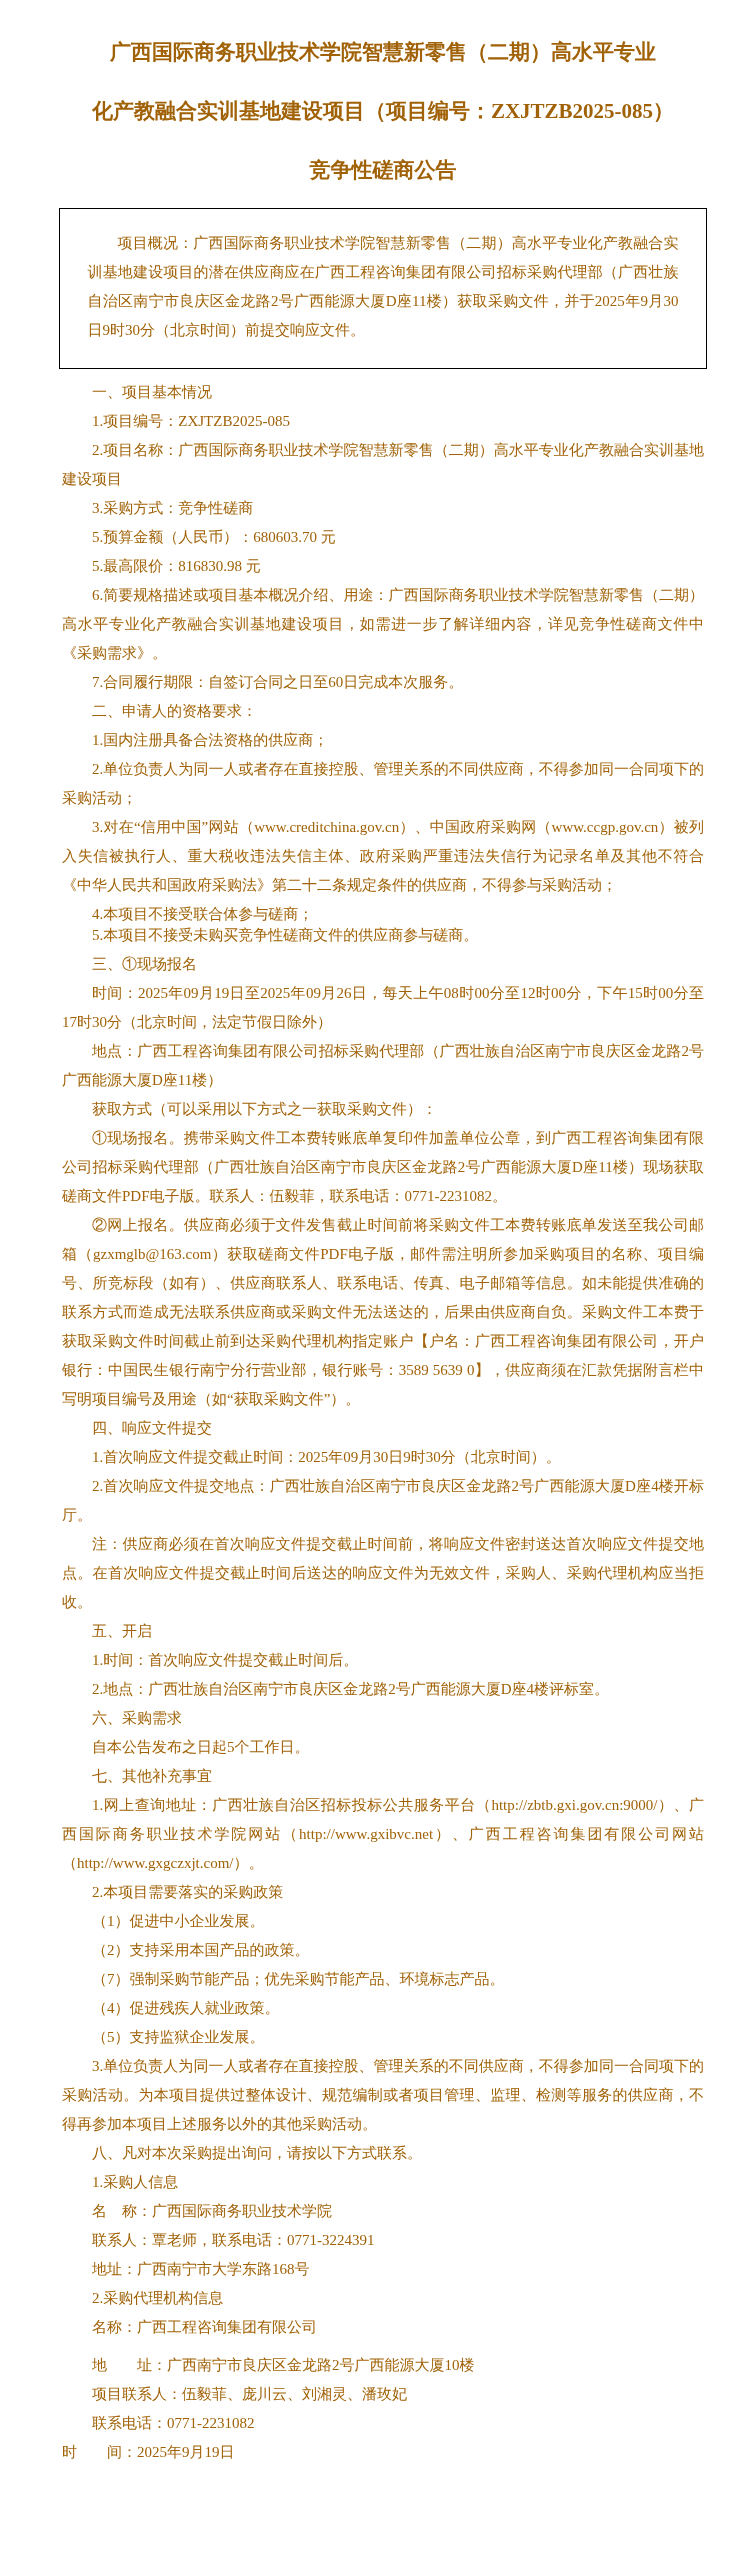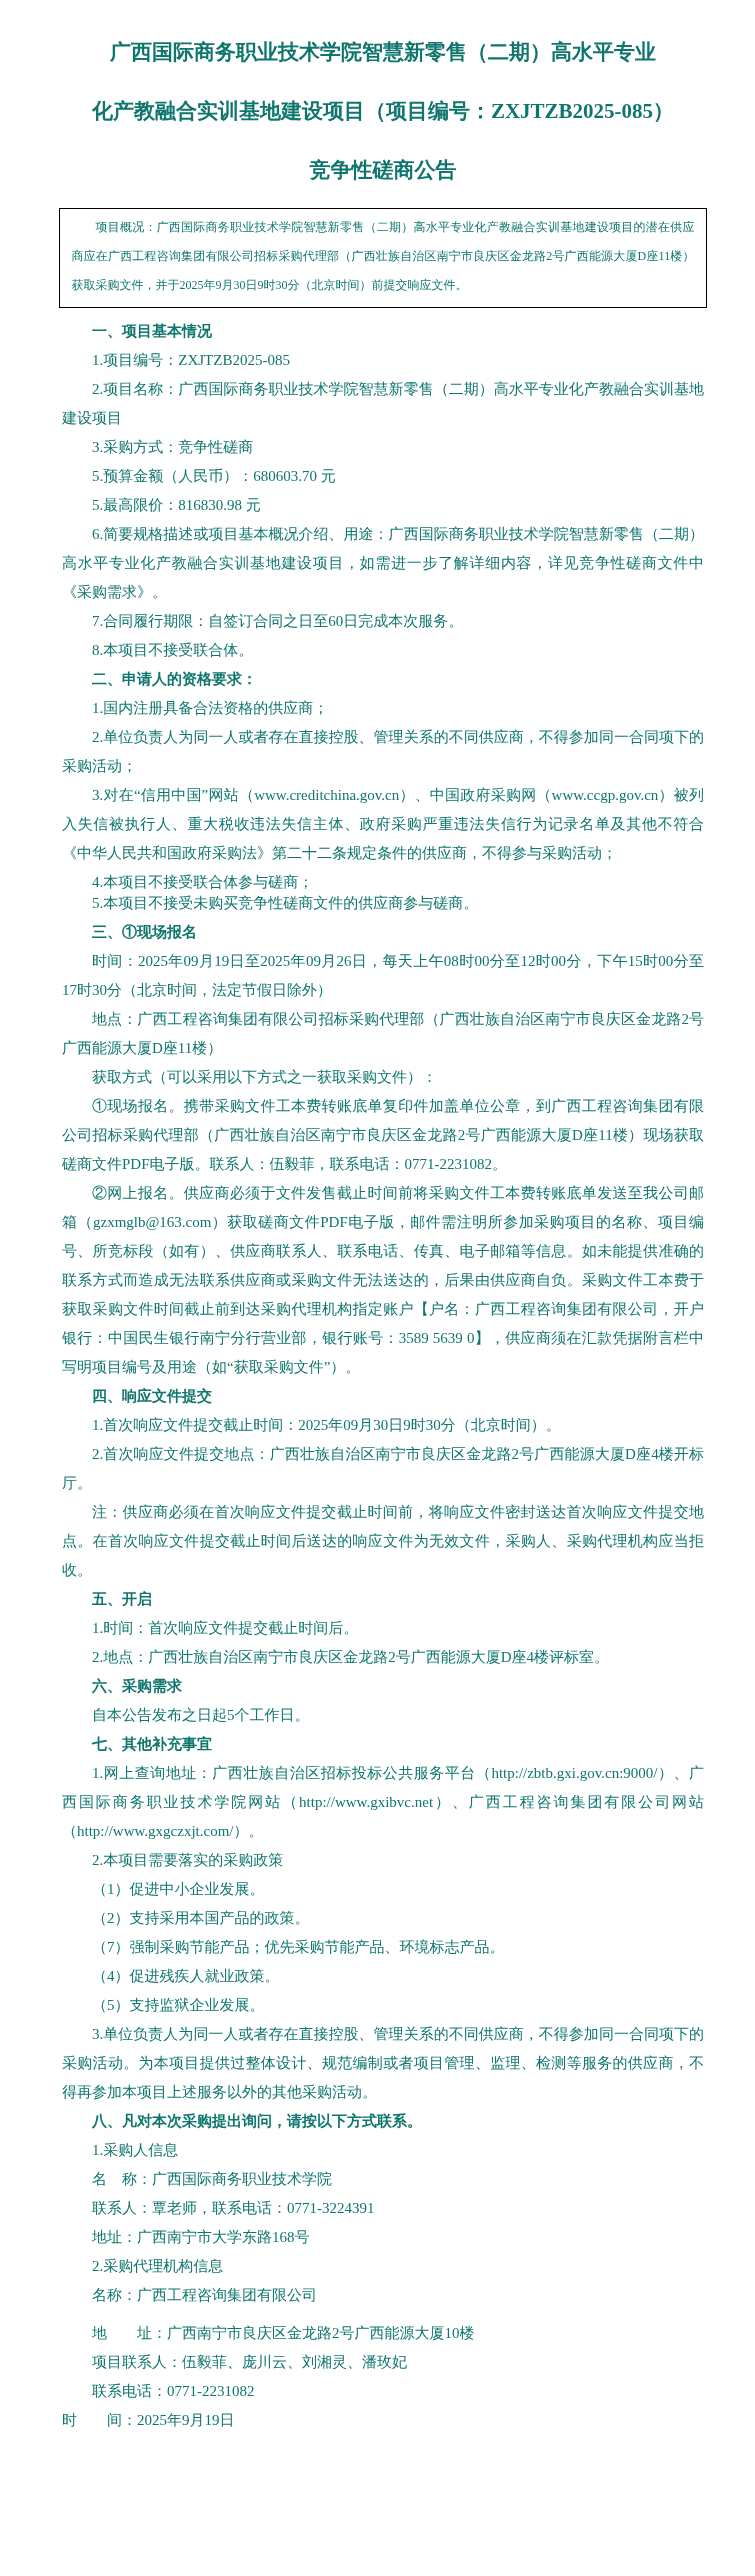--- a/index.html
+++ b/index.html
@@ -2,54 +2,54 @@
 <html lang="zh" style="font-size:15px"><head>
 <meta charset="utf-8">
 <style>
   html, body { margin: 0; padding: 0; background: #ffffff; }
   .page {
     position: relative;
     width: 756px;
     height: 2576px;
     box-sizing: border-box;
     background: #ffffff;
-    color: #0f766e;
+    color: #a16207;
     padding: 23px 52px 10px 62px;
     overflow: hidden;
     font-family: "Liberation Serif", "DejaVu Serif", serif;
   }
   .doc-title {
     text-align: center;
     font-weight: bold;
     font-size: 21px;
     line-height: 59px;
     margin: 0 0 7.6px 0;
   }
   .doc-title .title-line { white-space: nowrap; }
   .overview-box {
     border: 1.9px solid #000000;
     margin: 1.9px -2.8px 0 -2.8px;
     padding: 4.7px 11.3px 6.6px 11.3px;
   }
   .overview-text {
-    margin: 0;
-    font-size: 12px;
+    margin: 16px;
+    font-size: 15px;
     line-height: 29px;
     text-indent: 2em;
     text-align: justify;
   }
   .doc-body { margin-top: 9.4px; }
   .para {
     margin: 0;
     font-size: 15px;
     line-height: 29px;
     text-indent: 2em;
     text-align: justify;
   }
-  .para.heading { font-weight: bold; }
+  .para.heading { font-weight: normal; }
   .para.tight { margin-top: -8.5px; }
   .para.gap { margin-top: 9.4px; }
   .para.date { text-indent: 0; }
 </style>
 </head>
 <body>
 
 <div class="page">
 
   <h1 class="doc-title">
@@ -64,21 +64,20 @@
 
   <div class="doc-body">
       <p class="para heading">一、项目基本情况</p>
       <p class="para body">1.项目编号：ZXJTZB2025-085</p>
       <p class="para body">2.项目名称：广西国际商务职业技术学院智慧新零售（二期）高水平专业化产教融合实训基地建设项目</p>
       <p class="para body">3.采购方式：竞争性磋商</p>
       <p class="para body">5.预算金额（人民币）：680603.70 元</p>
       <p class="para body">5.最高限价：816830.98 元</p>
       <p class="para body">6.简要规格描述或项目基本概况介绍、用途：广西国际商务职业技术学院智慧新零售（二期）高水平专业化产教融合实训基地建设项目，如需进一步了解详细内容，详见竞争性磋商文件中《采购需求》。</p>
       <p class="para body">7.合同履行期限：自签订合同之日至60日完成本次服务。</p>
-      <p class="para body">8.本项目不接受联合体。</p>
       <p class="para heading">二、申请人的资格要求：</p>
       <p class="para body">1.国内注册具备合法资格的供应商；</p>
       <p class="para body">2.单位负责人为同一人或者存在直接控股、管理关系的不同供应商，不得参加同一合同项下的采购活动；</p>
       <p class="para body">3.对在“信用中国”网站（www.creditchina.gov.cn）、中国政府采购网（www.ccgp.gov.cn）被列入失信被执行人、重大税收违法失信主体、政府采购严重违法失信行为记录名单及其他不符合《中华人民共和国政府采购法》第二十二条规定条件的供应商，不得参与采购活动；</p>
       <p class="para body">4.本项目不接受联合体参与磋商；</p>
       <p class="para tight">5.本项目不接受未购买竞争性磋商文件的供应商参与磋商。</p>
       <p class="para heading">三、①现场报名</p>
       <p class="para body">时间：2025年09月19日至2025年09月26日，每天上午08时00分至12时00分，下午15时00分至17时30分（北京时间，法定节假日除外）</p>
       <p class="para body">地点：广西工程咨询集团有限公司招标采购代理部（广西壮族自治区南宁市良庆区金龙路2号广西能源大厦D座11楼）</p>
       <p class="para body">获取方式（可以采用以下方式之一获取采购文件）：</p>

